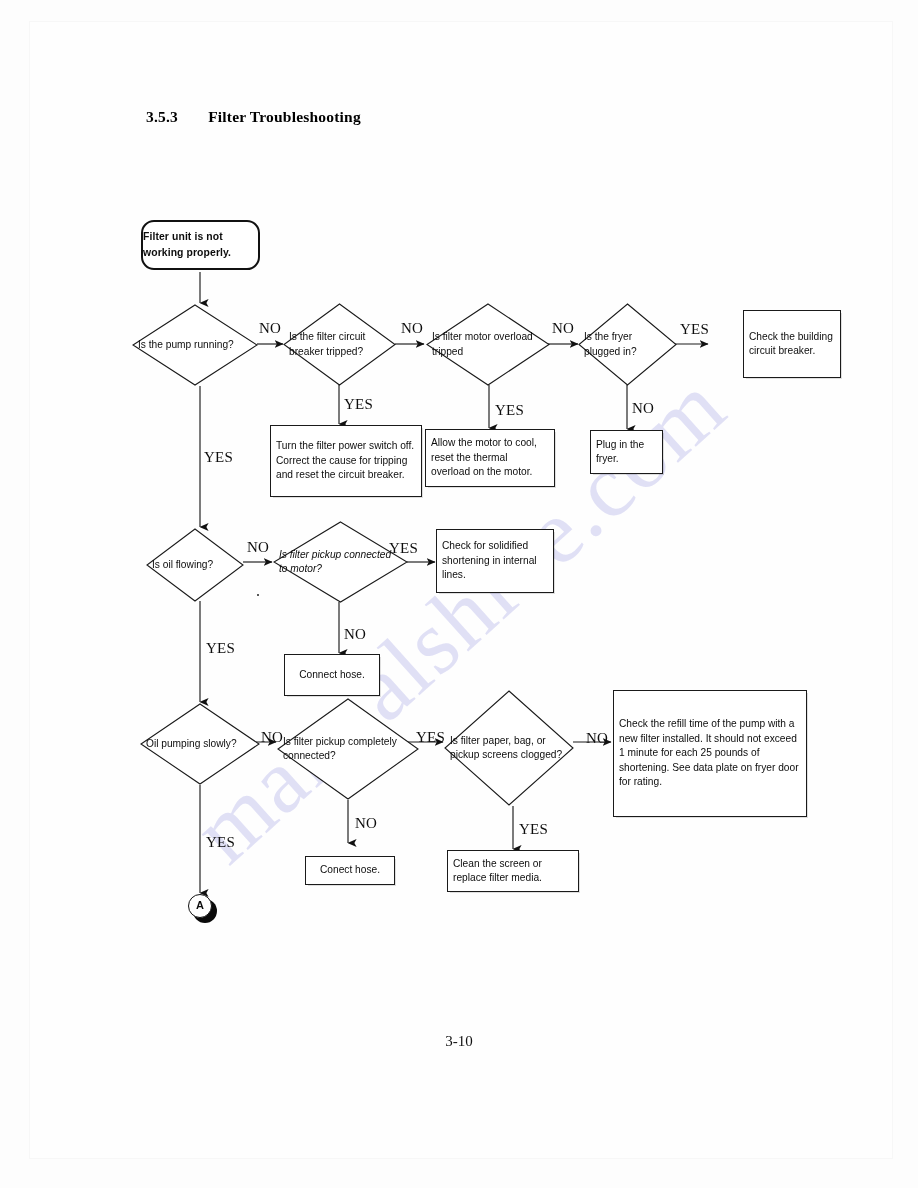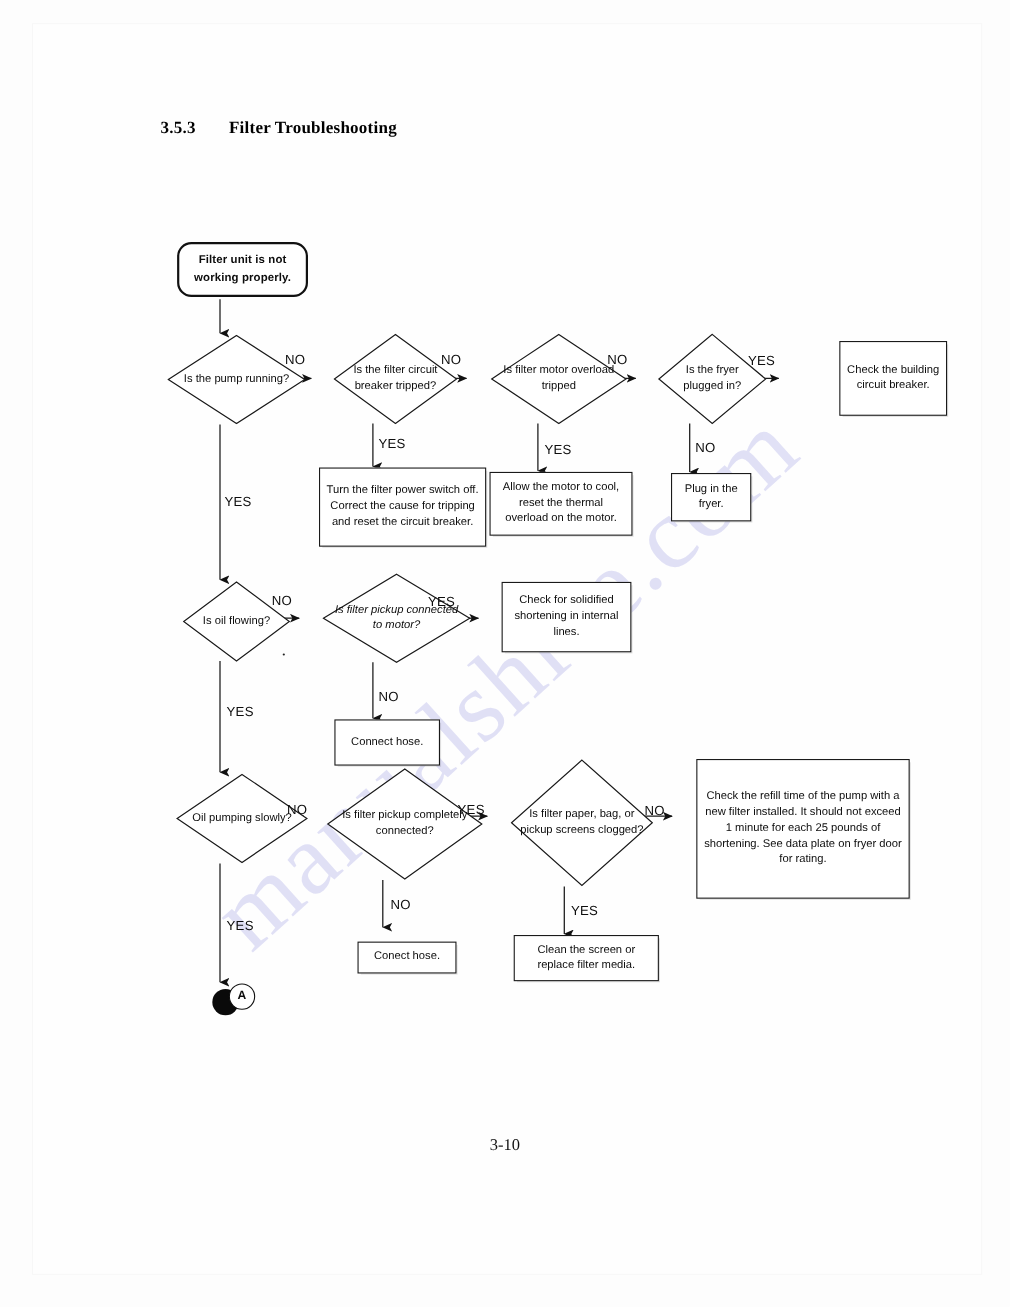--- a/index.html
+++ b/index.html
@@ -87,26 +87,24 @@
     overflow: visible;
     z-index: 4;
   }
 
   .node {
     position: absolute;
     box-sizing: border-box;
     display: flex;
     align-items: center;
     justify-content: center;
-    text-align: center;
     font-size: 10.2px;
     line-height: 1.42;
     color: #0d0d0d;
     z-index: 5;
-    margin-left: 20px;
   }
 
   
   .terminator {
     border: 2.1px solid #111;
     border-radius: 13px;
     background: #fff;
     font-weight: bold;
     font-size: 10.4px;
     letter-spacing: 0.1px;
@@ -152,25 +150,26 @@
     position: absolute;
     width: 24px; height: 24px;
     border-radius: 50%;
     background: #0a0a0a;
     z-index: 5;
   }
 
   
   .elabel {
     position: absolute;
-    font-size: 12px;
+    font-size: 15px;
     color: #0d0d0d;
     z-index: 6;
     white-space: nowrap;
     letter-spacing: 0.2px;
+    font-family: Liberation Serif, serif;
   }
 
   .speck {
     position: absolute;
     width: 2px; height: 2px;
     background: #222;
     border-radius: 50%;
     z-index: 5;
   }
 </style>

